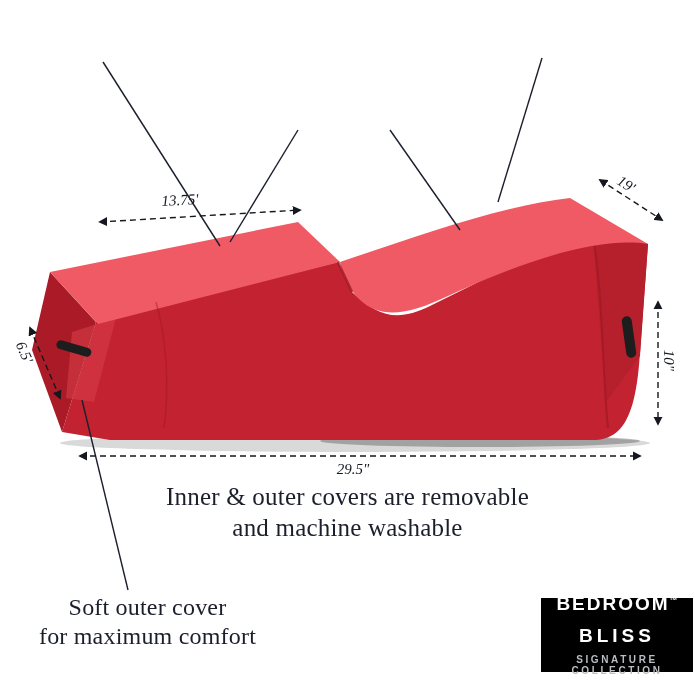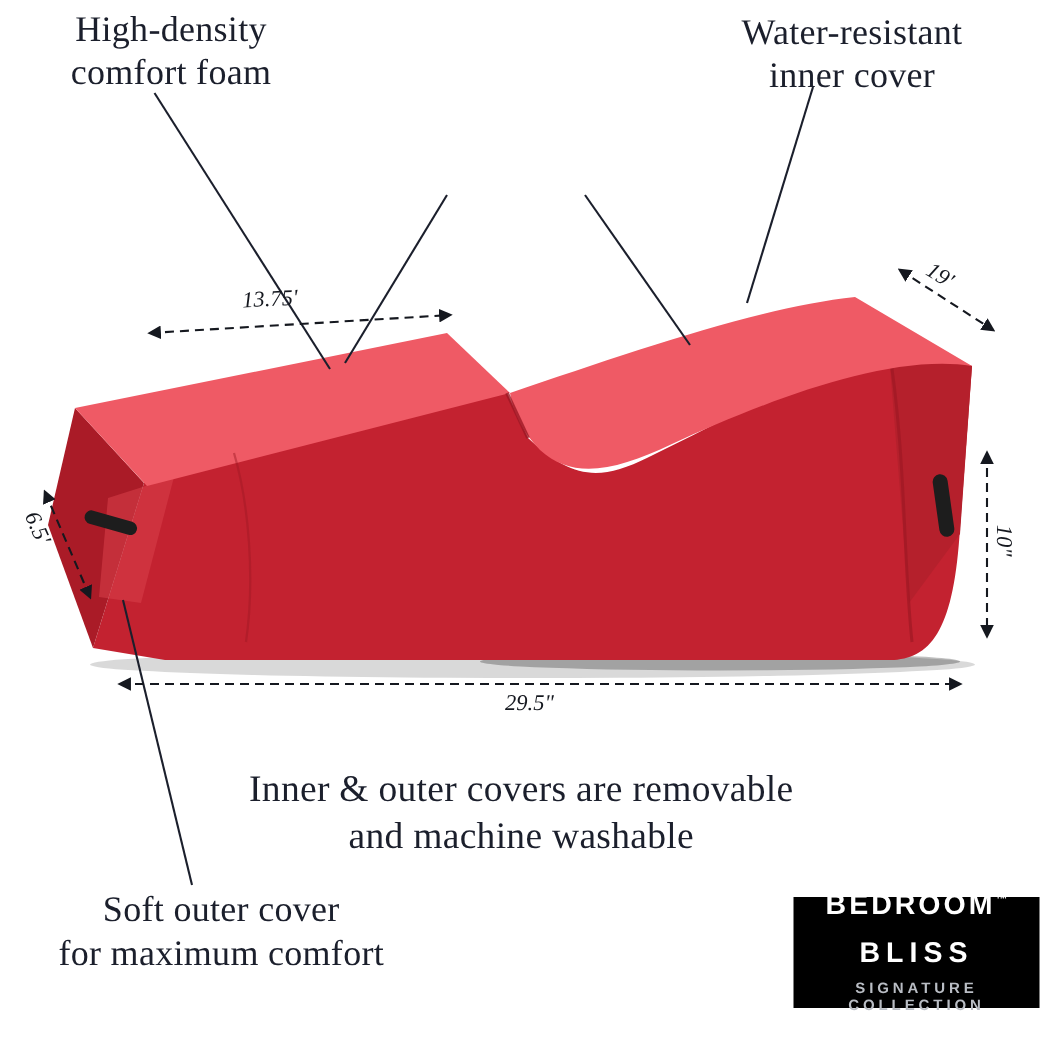--- a/index.html
+++ b/index.html
@@ -25,21 +25,21 @@
     position:absolute;
     font-style:italic;
     font-size:15px;
     text-align:center;
     color:#15181f;
     transform-origin:center center;
   }
   .logo{
     position:absolute;
     right:2px;top:598px;
-    width:164px;height:74px;
+    width:152px;height:74px;
     background:#000;
     color:#fff;
     font-family:"Liberation Sans", sans-serif;
     display:flex;flex-direction:column;
     align-items:center;justify-content:center;
     text-align:center;
   }
   .logo .brand1{font-size:19px;font-weight:bold;letter-spacing:2px;line-height:1.05;}
   .logo .brand1 sup{font-size:8px;vertical-align:super;letter-spacing:0;}
   .logo .brand2{font-size:19px;font-weight:bold;letter-spacing:4px;line-height:1.05;margin-top:12px;}
@@ -101,28 +101,24 @@
 
     <g stroke="#15181f" stroke-width="1.4" stroke-dasharray="6 4">
       <line x1="100" y1="222" x2="300" y2="210" marker-start="url(#arr)" marker-end="url(#arr)"></line>
       <line x1="600" y1="180" x2="662" y2="220" marker-start="url(#arr)" marker-end="url(#arr)"></line>
       <line x1="30" y1="328" x2="60" y2="398" marker-start="url(#arr)" marker-end="url(#arr)"></line>
       <line x1="658" y1="302" x2="658" y2="424" marker-start="url(#arr)" marker-end="url(#arr)"></line>
       <line x1="80" y1="456" x2="640" y2="456" marker-start="url(#arr)" marker-end="url(#arr)"></line>
     </g>
   </svg>
 
-  <div class="label" style="left:8px;top:6px;width:212px;">High-density
-comfort foam</div>
 
 
-  <div class="label" style="left:448px;top:8px;width:240px;">Water-resistant
-inner cover</div>
 
-  <div class="label" style="left:0px;top:482px;width:695px;font-size:25px;margin-top:30px;">Inner &amp; outer covers are removable
+  <div class="label" style="left:0px;top:482px;width:695px;font-size:25px;">Inner &amp; outer covers are removable
 and machine washable</div>
 
   <div class="label" style="left:20px;top:593px;width:255px;">Soft outer cover
 for maximum comfort</div>
 
   <div class="dim" style="left:125px;top:192px;width:110px;transform:rotate(-3deg);">13.75'</div>
 
   <div class="dim" style="left:604px;top:176px;width:44px;transform:rotate(32deg);">19'</div>
 
   <div class="dim" style="left:2px;top:344px;width:44px;transform:rotate(66deg);">6.5'</div>

